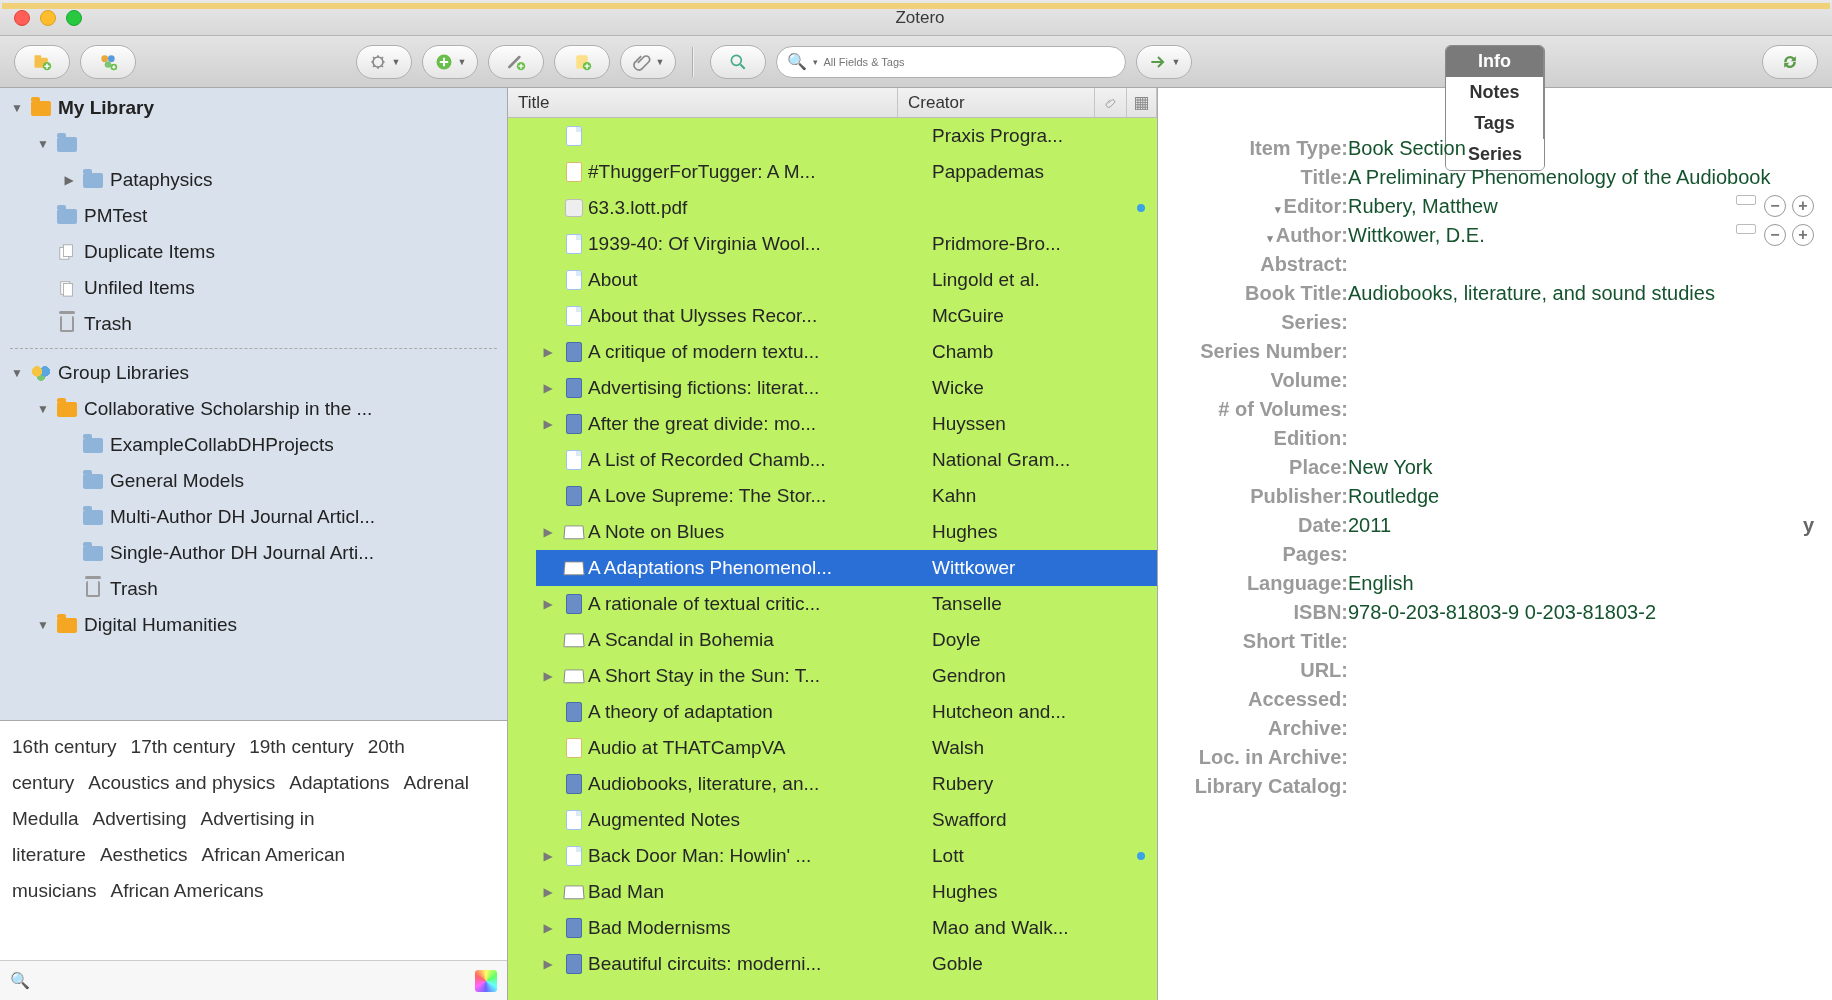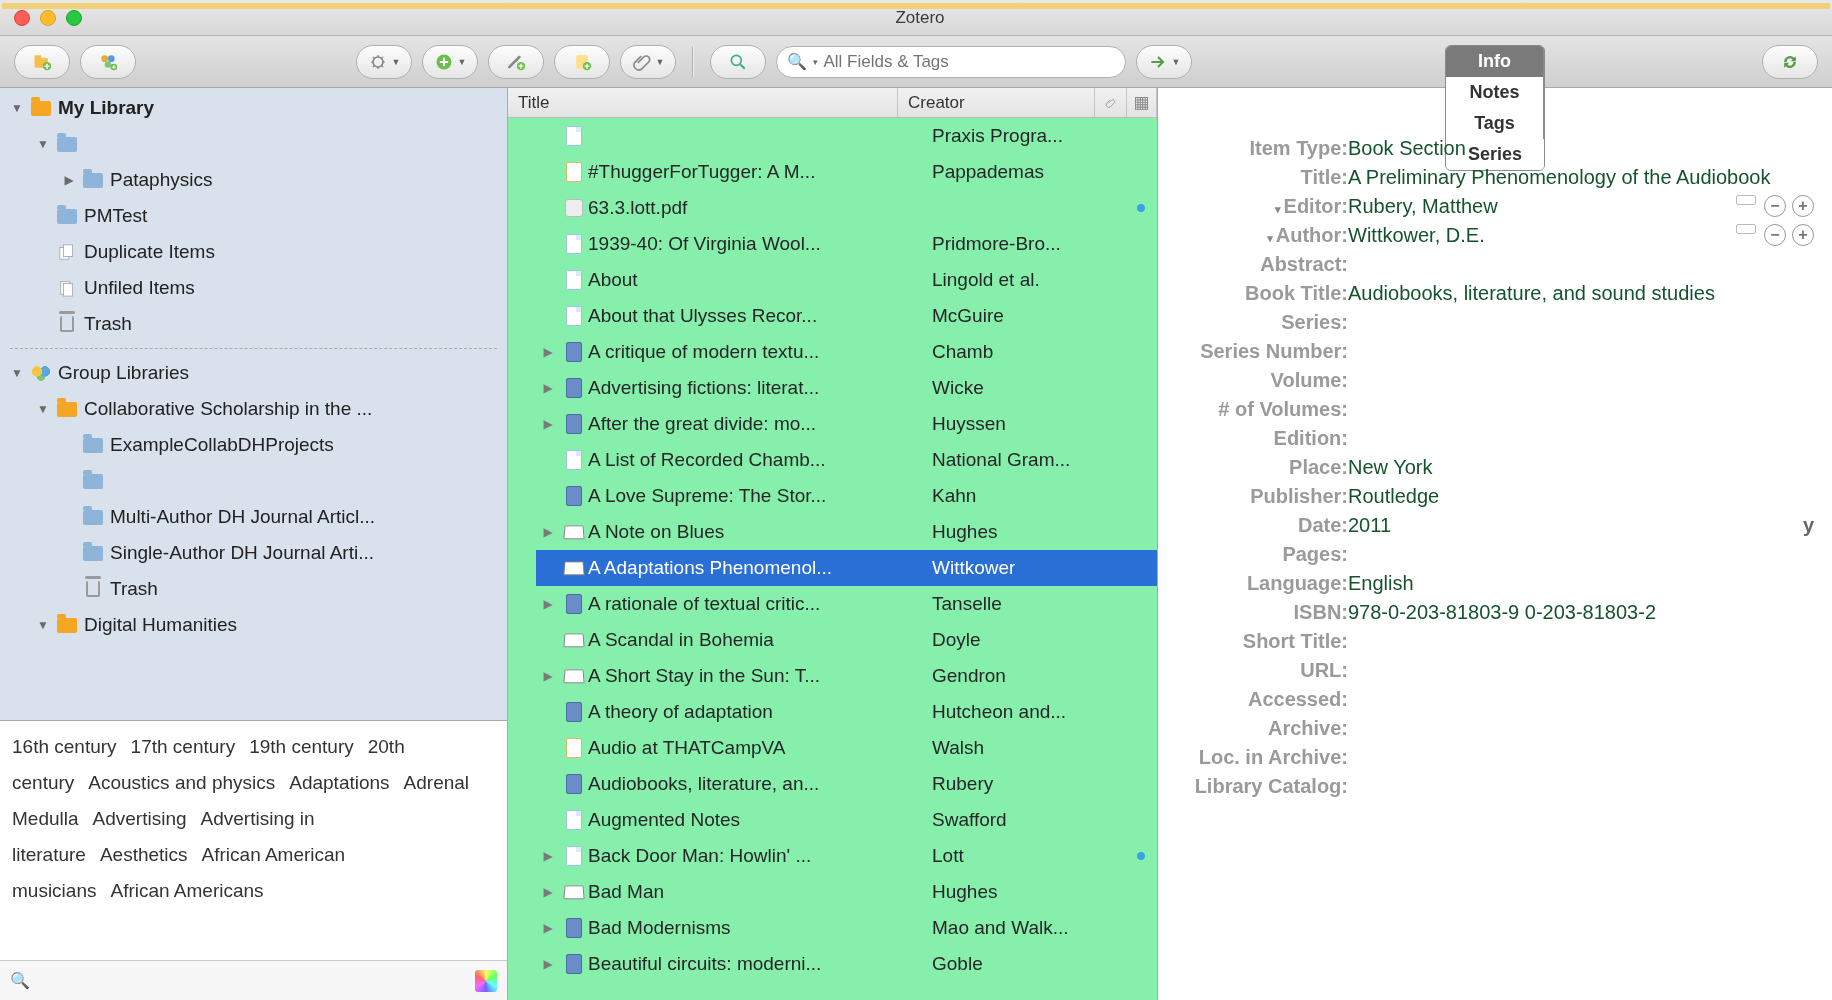--- a/index.html
+++ b/index.html
@@ -15,28 +15,28 @@
 .tl.yellow { background: #ffbd2e; border:1px solid #e1a116; }
 .tl.green { background: #28c940; border:1px solid #17a82d; }
 .wintitle { position:absolute; left:0; right:0; text-align:center; font-size: 17px; color:#3a3a3a;margin-left:8px; }
 
 
 .toolbar { height: 52px; background: linear-gradient(#e4e4e4,#cfcfcf); border-bottom:1px solid #a8a8a8; display:flex; align-items:center; padding: 0 14px; gap: 10px; }
 .tbtn { height: 34px; min-width: 56px; border-radius: 17px; background: linear-gradient(#fdfdfd,#e5e5e5); border:1px solid #b0b0b0; box-shadow: 0 1px 0 rgba(255,255,255,.6) inset; display:flex; align-items:center; justify-content:center; gap:4px; cursor:pointer; padding: 0 10px; }
 .tbtn svg { width:20px; height:20px; }
 .tsep { width: 2px; height: 30px; background: #c2c2c2; margin: 0 6px; border-left:1px solid #b0b0b0; border-right:1px solid #eee; }
 .searchbox { flex:0 0 350px; height:32px; border-radius:16px; background:#fff; border:1px solid #b0b0b0; display:flex; align-items:center; padding:0 10px; color:#888; gap:6px; }
-.searchbox input { border:none; outline:none; flex:1; font-size:17px; color:#444; background:transparent; }
+.searchbox input { border:none; outline:none; flex:1; font-size:11px; color:#444; background:transparent; }
 .dd-arrow { font-size:9px; color:#666; }
 .spacer { flex:1; }
 
 
 .main { flex:1; display:flex; min-height:0; }
 .left { width: 508px; background:#d9e1ec; border-right:1px solid #a9a9a9; display:flex; flex-direction:column; }
-.center { width: 650px; background:#86efac; border-right:1px solid #a9a9a9; display:flex; flex-direction:column; }
+.center { width: 650px; background:#bef264; border-right:1px solid #a9a9a9; display:flex; flex-direction:column; }
 .right { flex:1; background:#fff; display:flex; flex-direction:column; }
 
 
 .tree { flex:1; overflow:auto; padding-top:2px; }
 .tree-row { height:36px; display:flex; align-items:center; gap:6px; padding-left:10px; cursor:pointer; font-size:19px; color:#222; }
 .tree-row.bold { font-weight:600; }
 .tree-row .disclosure { width:14px; text-align:center; color:#6a6a6a; font-size:12px; }
 .tree-row .ticon { width:22px; height:18px; display:flex; align-items:center; justify-content:center; }
 .folder-orange { width:20px; height:15px; background:#f5a623; border-radius:2px; position:relative; }
 .folder-orange:before { content:""; position:absolute; top:-4px; left:0; width:9px; height:4px; background:#f5a623; border-radius:2px 2px 0 0; }
@@ -270,20 +270,21 @@
           <span class="ticon">
               <span class="folder-blue"></span>
             </span>
           <span class="lbltxt">ExampleCollabDHProjects</span>
         </div>
         <div class="tree-row indent-2">
           <span class="disclosure"></span>
           <span class="ticon">
               <span class="folder-blue"></span>
             </span>
+          <span class="lbltxt">General Models</span>
         </div>
         <div class="tree-row indent-2">
           <span class="disclosure"></span>
           <span class="ticon">
               <span class="folder-blue"></span>
             </span>
           <span class="lbltxt">Multi-Author DH Journal Articl...</span>
         </div>
         <div class="tree-row indent-2">
           <span class="disclosure"></span>

